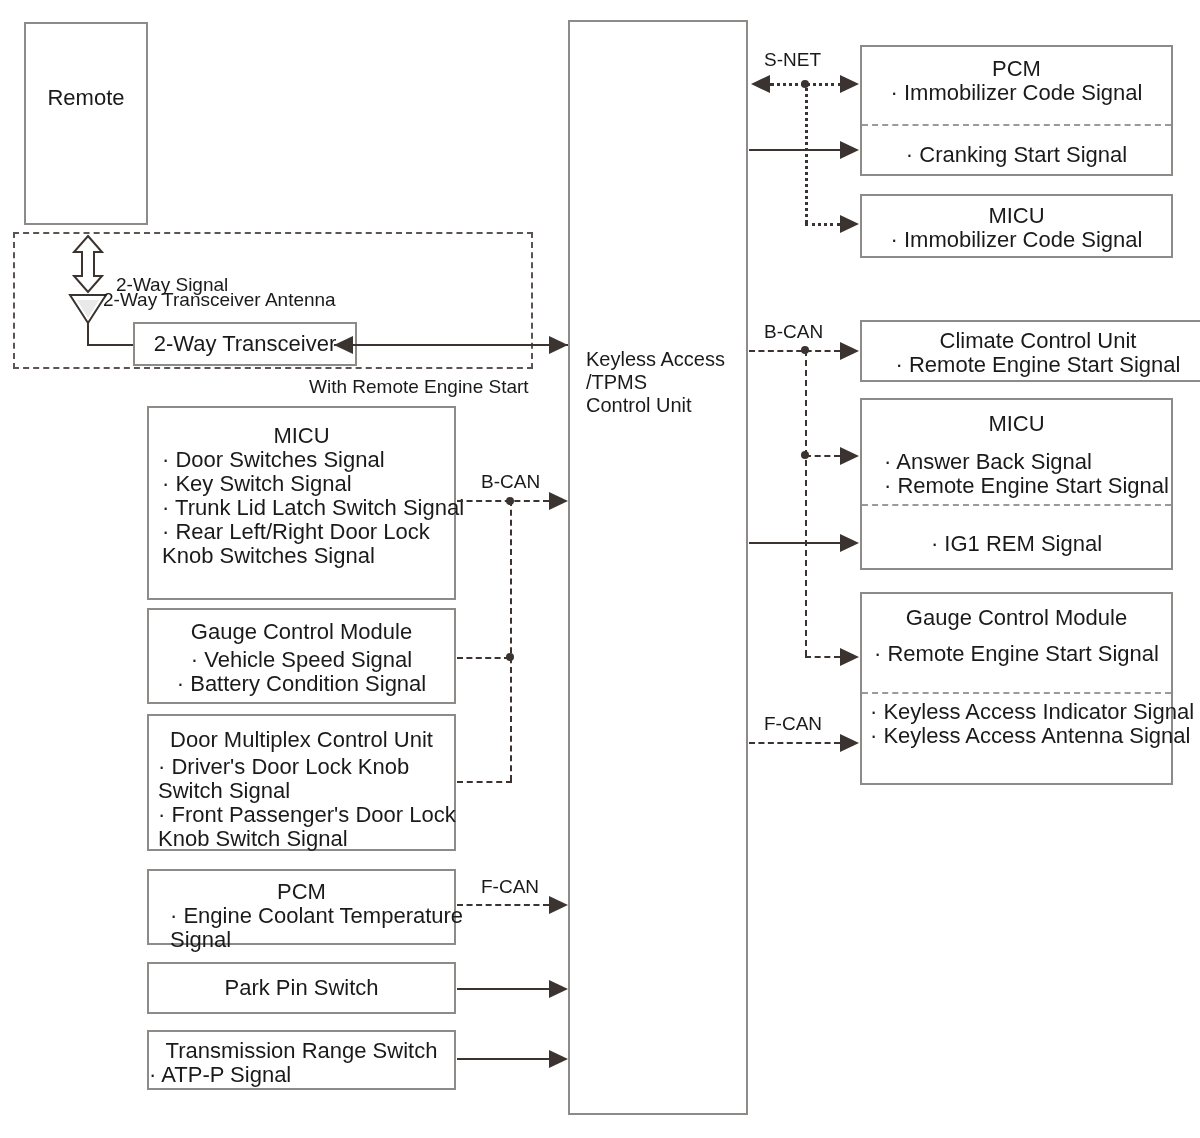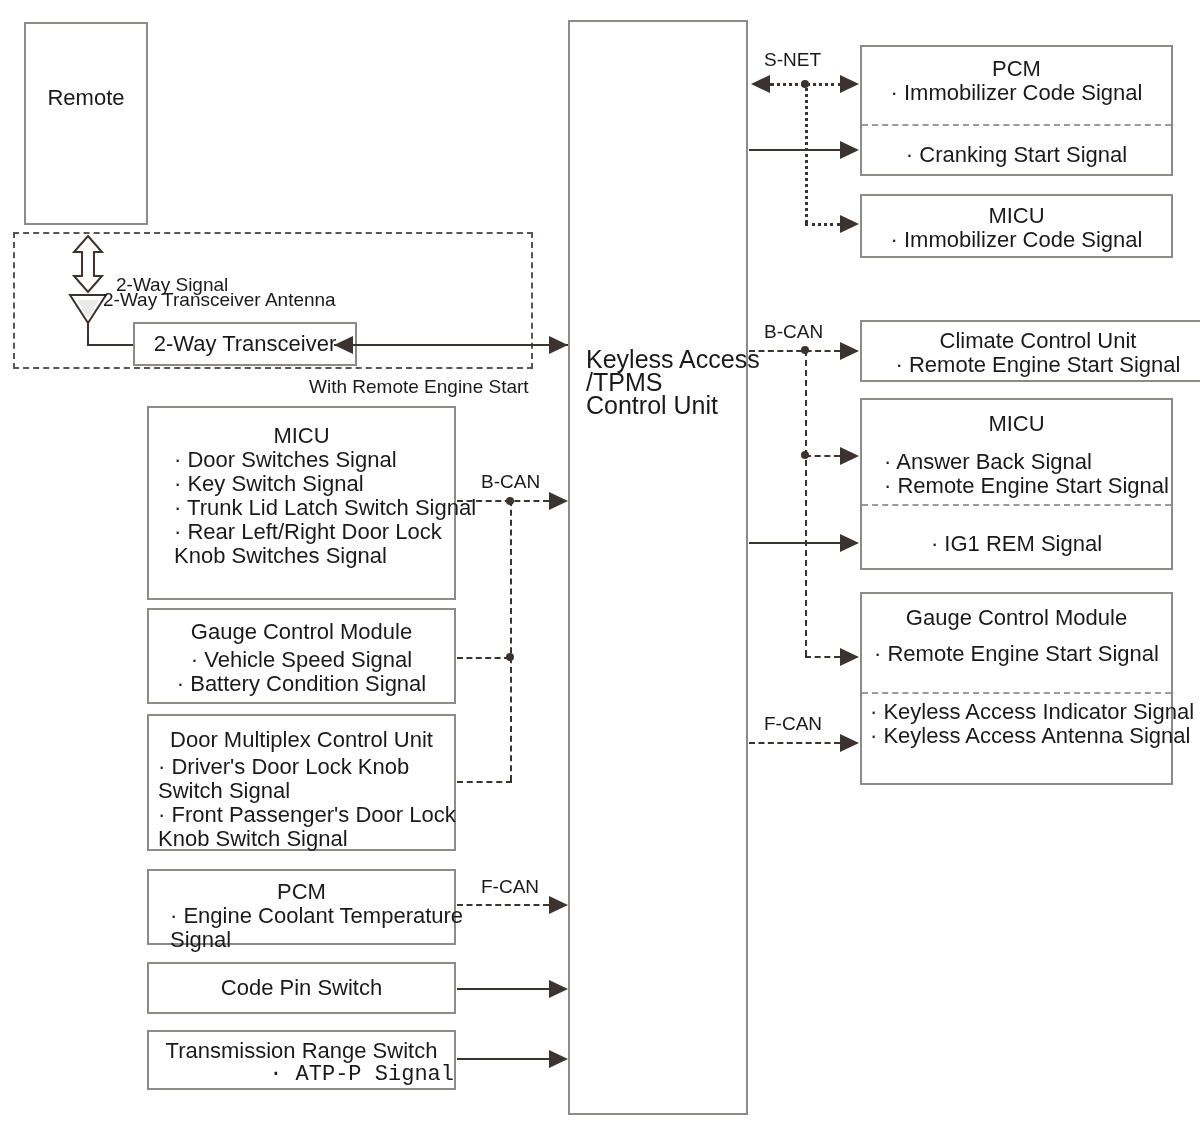--- a/index.html
+++ b/index.html
@@ -40,21 +40,21 @@
 
   
   .ctrl-box {
     position: absolute;
     box-sizing: border-box;
     border: 2px solid #8d8a88;
     background: #ffffff;
   }
   .ctrl-label {
     position: absolute;
-    font-size: 25px;
+    font-size: 20px;
     line-height: 23px;
     white-space: pre;
     text-align: left;
   }
 
   
   .dashdot {
     position: absolute;
     box-sizing: border-box;
     border: 2px dashed #5c5452;
@@ -168,21 +168,21 @@
 
   <span class="lbl" style="left:309px; top:375px;">With Remote Engine Start</span>
 
   <div class="ctrl-box" style="left:568px; top:20px; width:180px; height:1095px;"></div>
   <div class="ctrl-label" style="left:586px; top:348px;">Keyless Access
 /TPMS
 Control Unit</div>
 
   <div class="box" style="left:147px; top:406px; width:309px; height:194px; padding-top:16px;">
     <span class="ttl">MICU</span>
-    <span class="lines lft" style="padding-left:25px;">· Door Switches Signal
+    <span class="lines lft" style="padding-left:13px;">· Door Switches Signal
 · Key Switch Signal
 · Trunk Lid Latch Switch Signal
 · Rear Left/Right Door Lock
 Knob Switches Signal</span>
   </div>
 
   <div class="box" style="left:147px; top:608px; width:309px; height:96px; padding-top:10px;">
     <span class="ttl">Gauge Control Module</span>
     <span class="lines ctr" style="margin-top:4px; text-align:center;">· Vehicle Speed Signal
 · Battery Condition Signal</span>
@@ -196,26 +196,26 @@
 Knob Switch Signal</span>
   </div>
 
   <div class="box" style="left:147px; top:869px; width:309px; height:76px; padding-top:9px;">
     <span class="ttl">PCM</span>
     <span class="lines lft" style="padding-left:21px;">· Engine Coolant Temperature
 Signal</span>
   </div>
 
   <div class="box" style="left:147px; top:962px; width:309px; height:52px; line-height:48px;">
-    <span class="ttl">Code Pin Switch</span>
+    <span class="ttl">Park Pin Switch</span>
   </div>
 
   <div class="box" style="left:147px; top:1030px; width:309px; height:60px; padding-top:7px;">
     <span class="ttl">Transmission Range Switch</span>
-    <span class="lines ctr" style="text-align:right;font-family:Liberation Mono, monospace;">· ATP-P Signal</span>
+    <span class="lines ctr" style="text-align:left;">· ATP-P Signal</span>
   </div>
 
   <span class="lbl" style="left:481px; top:470px;">B-CAN</span>
 
   <div class="hdash" style="left:457px; top:500px; width:92px;"></div>
   <div class="arrow-r" style="left:549px; top:492px;"></div>
   <div class="jdot" style="left:506px; top:497px;"></div>
 
   <div class="vdash" style="left:510px; top:500px; height:281px;"></div>
 

